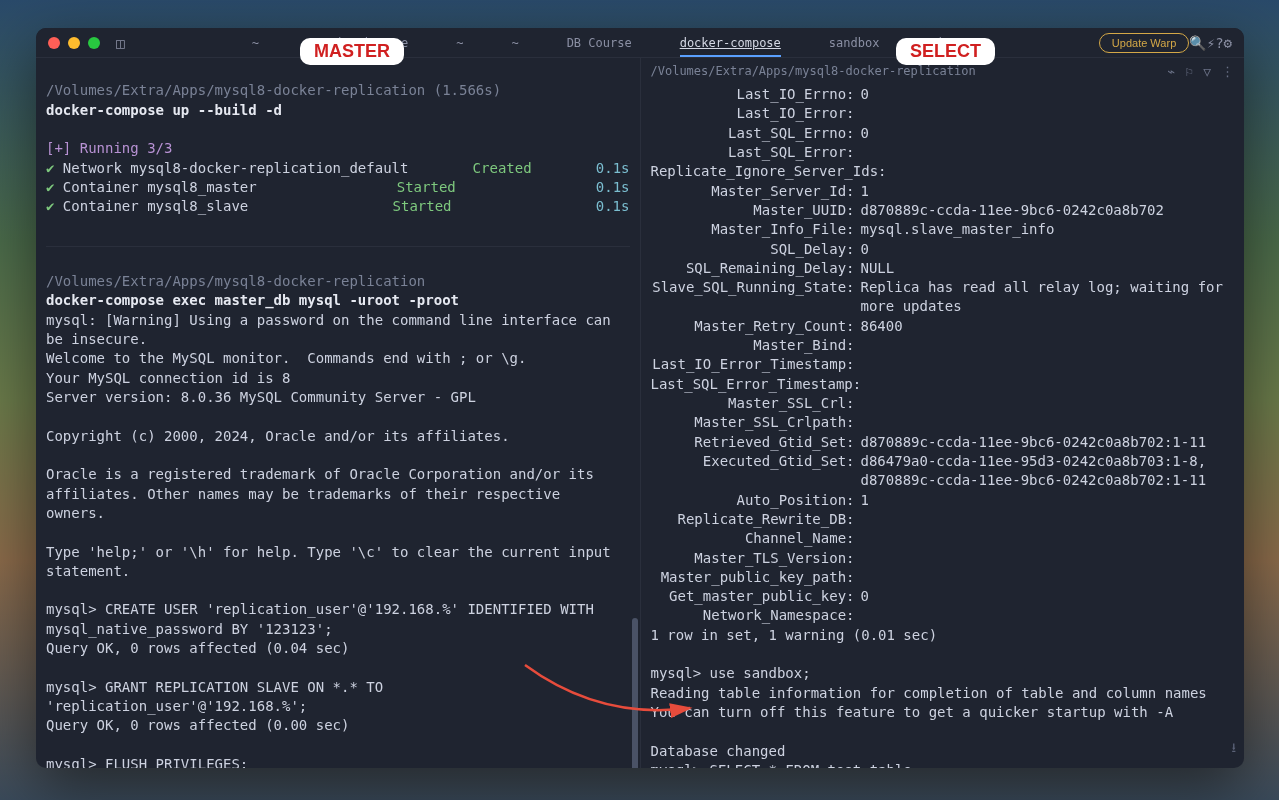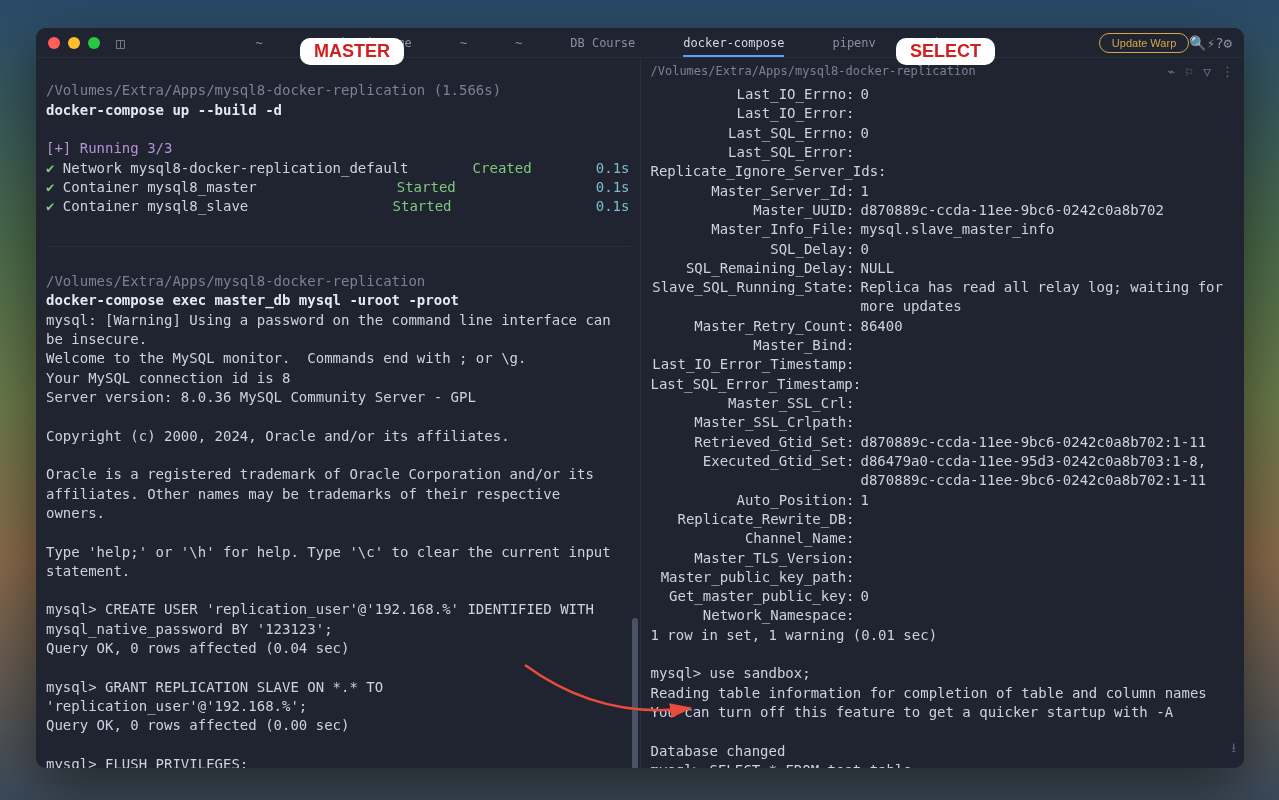--- a/index.html
+++ b/index.html
@@ -32,21 +32,21 @@
   flex-shrink: 0;
 }
 .traffic { display: flex; gap: 8px; margin-right: 12px; }
 .traffic span { width: 12px; height: 12px; border-radius: 50%; display: block; }
 .tl-red { background: #ff5f57; }
 .tl-yellow { background: #febc2e; }
 .tl-green { background: #28c840; }
 .split-icon { color: #8a8fa3; margin-left: 4px; font-size: 14px; }
 .tabs { flex: 1; display: flex; align-items: center; justify-content: center; gap: 0; color: #8a8fa3; font-size: 12px; }
 .tab { padding: 6px 24px; cursor: pointer; position: relative; white-space: nowrap; }
-.tab.active { color: #d4d8e4; }
+.tab.active { color: #d4d8e4; text-decoration: underline; }
 .tab.active::after { content:''; position:absolute; bottom:-1px; left:24px; right:24px; height:2px; background:#5aa0ff; }
 .tab-add { padding: 0 10px; color: #8a8fa3; font-size: 16px; cursor: pointer; }
 .rightbar { display: flex; align-items: center; color: #8a8fa3; }
 .update-btn {
   border: 1px solid #d4a847;
   color: #d4a847;
   background: transparent;
   border-radius: 14px;
   padding: 3px 12px;
   font-size: 11px;
@@ -125,21 +125,21 @@
       <span class="tl-green"></span>
     </div>
     <span class="split-icon">◫</span>
     <div class="tabs" id="tabs">
         <div class="tab">~</div>
         <div class="tab">oMagic/ph…o.me</div>
         <div class="tab">~</div>
         <div class="tab">~</div>
         <div class="tab">DB Course</div>
         <div class="tab active">docker-compose</div>
-        <div class="tab">pipenv</div>
+        <div class="tab">sandbox</div>
         <div class="tab">…d</div>
         <div class="tab-add">+</div>
       </div>
     <div class="rightbar">
       <button class="update-btn">Update Warp</button>
       <span class="icon">🔍</span>
       <span class="icon">⚡</span>
       <span class="icon">?</span>
       <span class="icon">⚙</span>
     </div>

